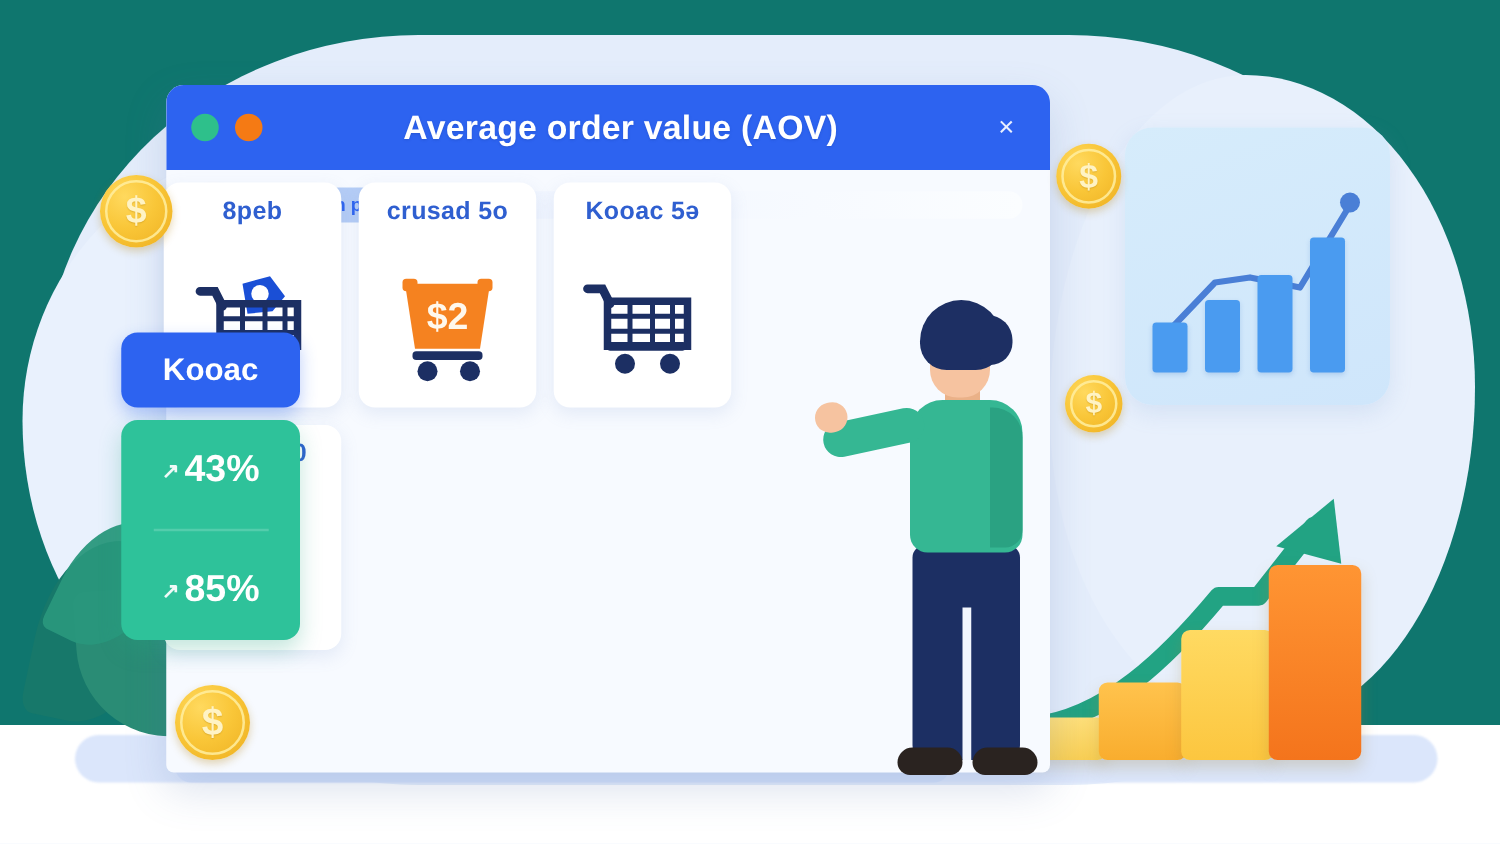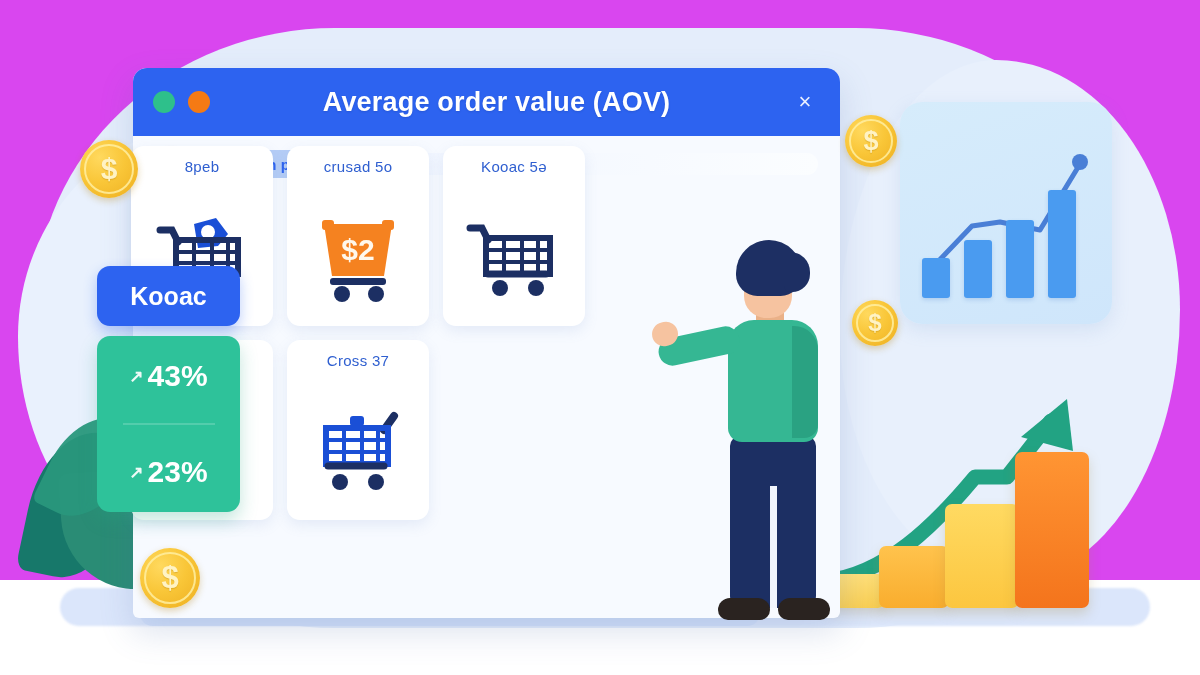--- a/index.html
+++ b/index.html
@@ -1,20 +1,20 @@
 <!DOCTYPE html>
 <html><head>
 <meta charset="utf-8">
 <style>
   html,body{margin:0;padding:0;}
   body{
     width:1200px;height:675px;overflow:hidden;background:#ffffff;
     font-family:"Liberation Sans", sans-serif;
   }
-  .stage{position:relative;width:1200px;height:580px;background:#d946ef;}
+  .stage{position:relative;width:1200px;height:580px;background:#0f766e;}
 
   
   .bg-blob{
     position:absolute;left:35px;top:28px;width:1120px;height:600px;
     background:#e4edfb;border-radius:300px/280px;
   }
   .bg-blob2{
     position:absolute;left:18px;top:120px;width:420px;height:460px;
     background:#e9f1fd;border-radius:50% 46% 52% 48%/48% 52% 46% 54%;
   }
@@ -125,21 +125,21 @@
     position:absolute;left:131px;top:146px;
     display:grid;grid-template-columns:repeat(3,142px);grid-template-rows:repeat(2,180px);
     gap:14px;
   }
   .card{
     background:#ffffff;border-radius:13px;
     box-shadow:0 5px 14px rgba(110,140,200,.14);
     display:flex;flex-direction:column;align-items:center;padding-top:12px;
   }
   .card-label{
-    font-size:15px;font-weight:normal;color:#2f5fd0;filter:blur(.4px);
+    font-size:20px;font-weight:bold;color:#2f5fd0;filter:blur(.4px);
     letter-spacing:.3px;margin-bottom:6px;
   }
   .card-art{flex:1;display:flex;align-items:center;justify-content:center;width:100%;}
 
   
   .upsell-btn{
     position:absolute;left:97px;top:266px;width:143px;height:60px;
     background:#2d63f0;border-radius:13px;color:#fff;
     font-size:25px;font-weight:bold;display:flex;align-items:center;justify-content:center;
     box-shadow:0 6px 14px rgba(45,99,240,.32);filter:blur(.2px);
@@ -281,47 +281,33 @@
           <path d="M18,40 l54,-18 l14,10 l-8,40 h-54 z" fill="#f58220"></path>
           <path d="M72,22 q12,-2 10,12" stroke="#f58220" stroke-width="8" fill="none" stroke-linecap="round"></path>
           <path d="M24,62 l36,-20" stroke="#ffffff" stroke-width="7" stroke-linecap="round"></path>
           <rect x="20" y="74" width="58" height="7" rx="3" fill="#1c2f63"></rect>
           <circle cx="32" cy="90" r="8" fill="#1c2f63"></circle>
           <circle cx="68" cy="90" r="8" fill="#1c2f63"></circle>
         </svg>
       </div>
     </div>
 
-    <div class="card">
-      <div class="card-label">Cross 37</div>
-      <div class="card-art">
-        <svg width="104" height="104" viewBox="0 0 104 104">
-          <rect x="44" y="20" width="14" height="10" rx="3" fill="#1a4fd6"></rect>
-          <path d="M88,20 l-10,14" stroke="#1c2f63" stroke-width="8" stroke-linecap="round"></path>
-          <rect x="20" y="32" width="62" height="36" fill="none" stroke="#1a4fd6" stroke-width="6"></rect>
-          <path d="M20,44 h62 M20,56 h62 M38,32 v36 M56,32 v36 M72,32 v36" stroke="#1a4fd6" stroke-width="4"></path>
-          <path d="M22,70 h56" stroke="#1c2f63" stroke-width="7" stroke-linecap="round"></path>
-          <circle cx="34" cy="86" r="8" fill="#1c2f63"></circle>
-          <circle cx="70" cy="86" r="8" fill="#1c2f63"></circle>
-        </svg>
-      </div>
-    </div>
 
   </div>
 
   <div class="upsell-btn">Kooac</div>
   <div class="stat-card">
     <div class="stat-row">
       <span class="arrow">↗</span>
       <span>43%</span>
     </div>
     <div class="stat-div"></div>
     <div class="stat-row">
       <span class="arrow">↗</span>
-      <span>23%</span>
+      <span>85%</span>
     </div>
   </div>
 
   <div class="person">
     <div class="p-legs"></div>
     <div class="p-legsplit"></div>
     <div class="p-shoe1"></div>
     <div class="p-shoe2"></div>
     <div class="p-neck"></div>
     <div class="p-body"></div>

